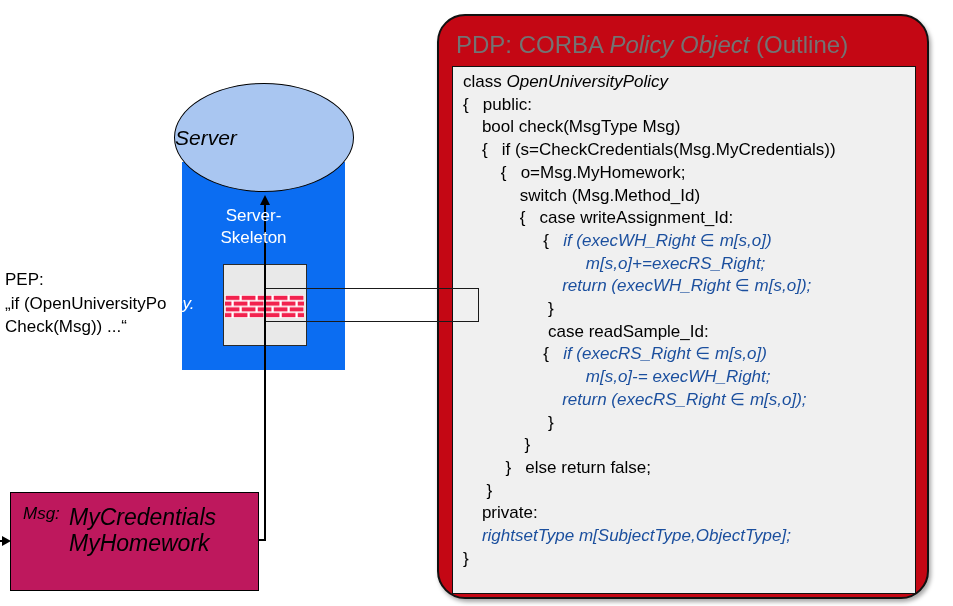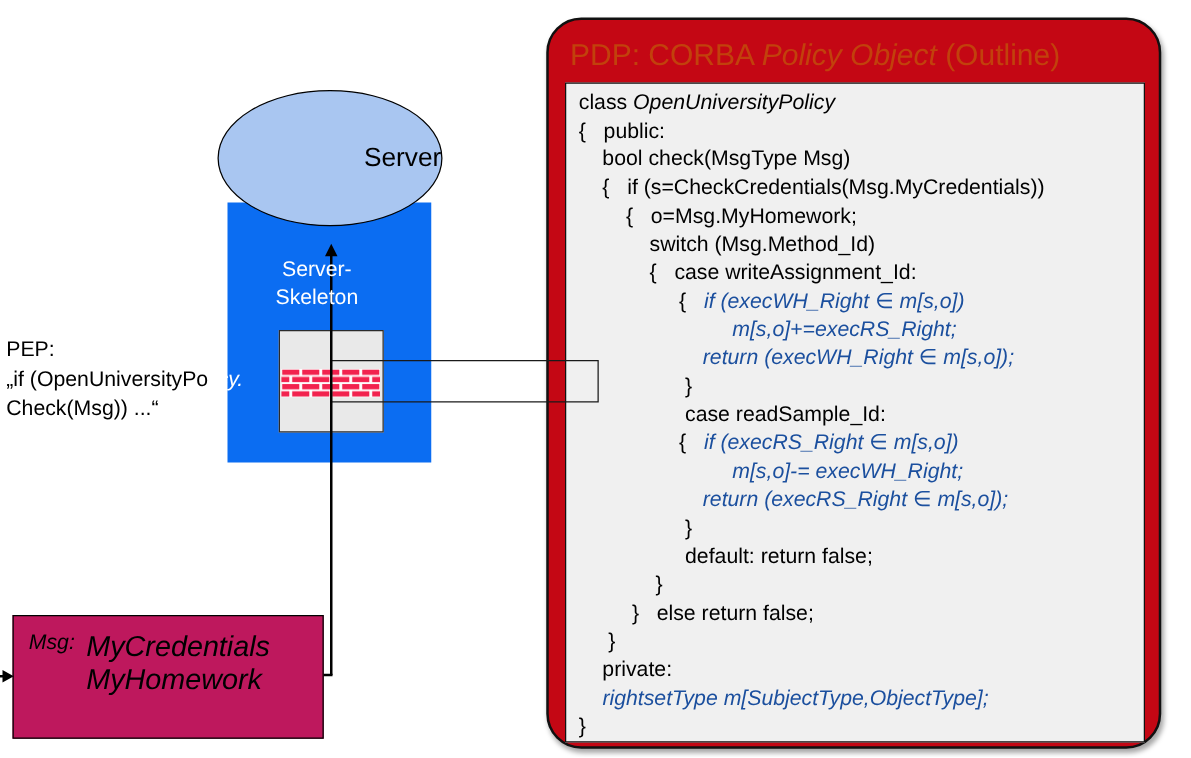--- a/index.html
+++ b/index.html
@@ -14,24 +14,25 @@
   html,body{margin:0;padding:0;background:#fff;}
   #stage{
     position:relative;width:953px;height:606px;background:#fff;overflow:hidden;
     font-family:"Liberation Sans","DejaVu Sans",sans-serif;color:#000;
   }
   .abs{position:absolute;}
 
   
   .skeleton-rect{left:182px;top:162px;width:163px;height:208px;background:var(--skeleton-blue);z-index:3;}
   .server-ellipse{
-    left:174px;top:72px;width:178px;height:107px;border-radius:50%;
+    left:174px;top:83px;width:178px;height:107px;border-radius:50%;
     background:var(--ellipse-blue);border:1.5px solid #000;z-index:7;
-    display:flex;align-items:center;justify-content:flex-end;
+    display:flex;align-items:center;justify-content:flex-start;
     font-size:21px;
+    font-style:italic;
   }
   .skeleton-label{
     left:182px;top:205px;width:143px;text-align:center;color:#fff;
     font-size:17px;line-height:22px;z-index:9;
   }
   .gray-square{left:223px;top:264px;width:82px;height:80px;background:var(--square-gray);border:1.5px solid #2b2b2b;z-index:4;}
   .connector-rect{left:264px;top:288px;width:213px;height:32px;border:1.5px solid #1a1a1a;background:transparent;z-index:5;}
   .bricks{left:225px;top:295px;z-index:6;}
   .mortar{fill:#ffffff;}
   .brick{fill:var(--brick-red);}
@@ -49,21 +50,21 @@
   .msg-items{left:58px;top:11px;font-size:23px;font-style:italic;line-height:26px;}
   .msg-arrow-line{left:0;top:540px;width:4px;height:1.5px;background:#000;z-index:9;}
   .msg-arrowhead{left:2px;top:535.5px;width:0;height:0;border-top:5px solid transparent;border-bottom:5px solid transparent;border-left:9px solid #000;z-index:9;}
 
   
   .pdp-box{
     left:437px;top:14px;width:492px;height:585px;background:var(--pdp-red);
     border:2px solid #111;border-radius:28px;box-shadow:2px 3px 4px rgba(0,0,0,.35);
     box-sizing:border-box;z-index:1;
   }
-  .pdp-title{left:456px;top:31px;width:460px;color:#c2410c;font-size:24px;white-space:nowrap;z-index:2;}
+  .pdp-title{left:456px;top:31px;width:460px;color:#737373;font-size:24px;white-space:nowrap;z-index:2;}
   .pdp-title .it{font-style:italic;}
   .pdp-inner{
     left:452px;top:66px;width:464px;height:528px;background:var(--panel-gray);
     border:1.5px solid #111;box-sizing:border-box;z-index:1;
     padding:4px 16px 0 10px;overflow:hidden;
   }
   .code-line{font-size:17px;line-height:22.7px;white-space:pre;}
   .seg-p{color:#000;}
   .seg-i{color:#000;font-style:italic;}
   .seg-b{color:var(--code-blue);font-style:italic;}
@@ -86,21 +87,20 @@
         <div class="code-line"><span class="seg-p">            {   case writeAssignment_Id:</span></div>
         <div class="code-line"><span class="seg-p">                 {   </span><span class="seg-b">if (execWH_Right ∈ m[s,o])</span></div>
         <div class="code-line"><span class="seg-p">                          </span><span class="seg-b">m[s,o]+=execRS_Right;</span></div>
         <div class="code-line"><span class="seg-p">                     </span><span class="seg-b">return (execWH_Right ∈ m[s,o]);</span></div>
         <div class="code-line"><span class="seg-p">                  }</span></div>
         <div class="code-line"><span class="seg-p">                  case readSample_Id:</span></div>
         <div class="code-line"><span class="seg-p">                 {   </span><span class="seg-b">if (execRS_Right ∈ m[s,o])</span></div>
         <div class="code-line"><span class="seg-p">                          </span><span class="seg-b">m[s,o]-= execWH_Right;</span></div>
         <div class="code-line"><span class="seg-p">                     </span><span class="seg-b">return (execRS_Right ∈ m[s,o]);</span></div>
         <div class="code-line"><span class="seg-p">                  }</span></div>
-        <div class="code-line"><span class="seg-p">                  default: return false;</span></div>
         <div class="code-line"><span class="seg-p">             }</span></div>
         <div class="code-line"><span class="seg-p">         }   else return false;</span></div>
         <div class="code-line"><span class="seg-p">     }</span></div>
         <div class="code-line"><span class="seg-p">    private:</span></div>
         <div class="code-line"><span class="seg-p">    </span><span class="seg-b">rightsetType m[SubjectType,ObjectType];</span></div>
         <div class="code-line"><span class="seg-p">}</span></div>
       </div>
   </div>
 
   <div class="abs connector-rect"></div>

